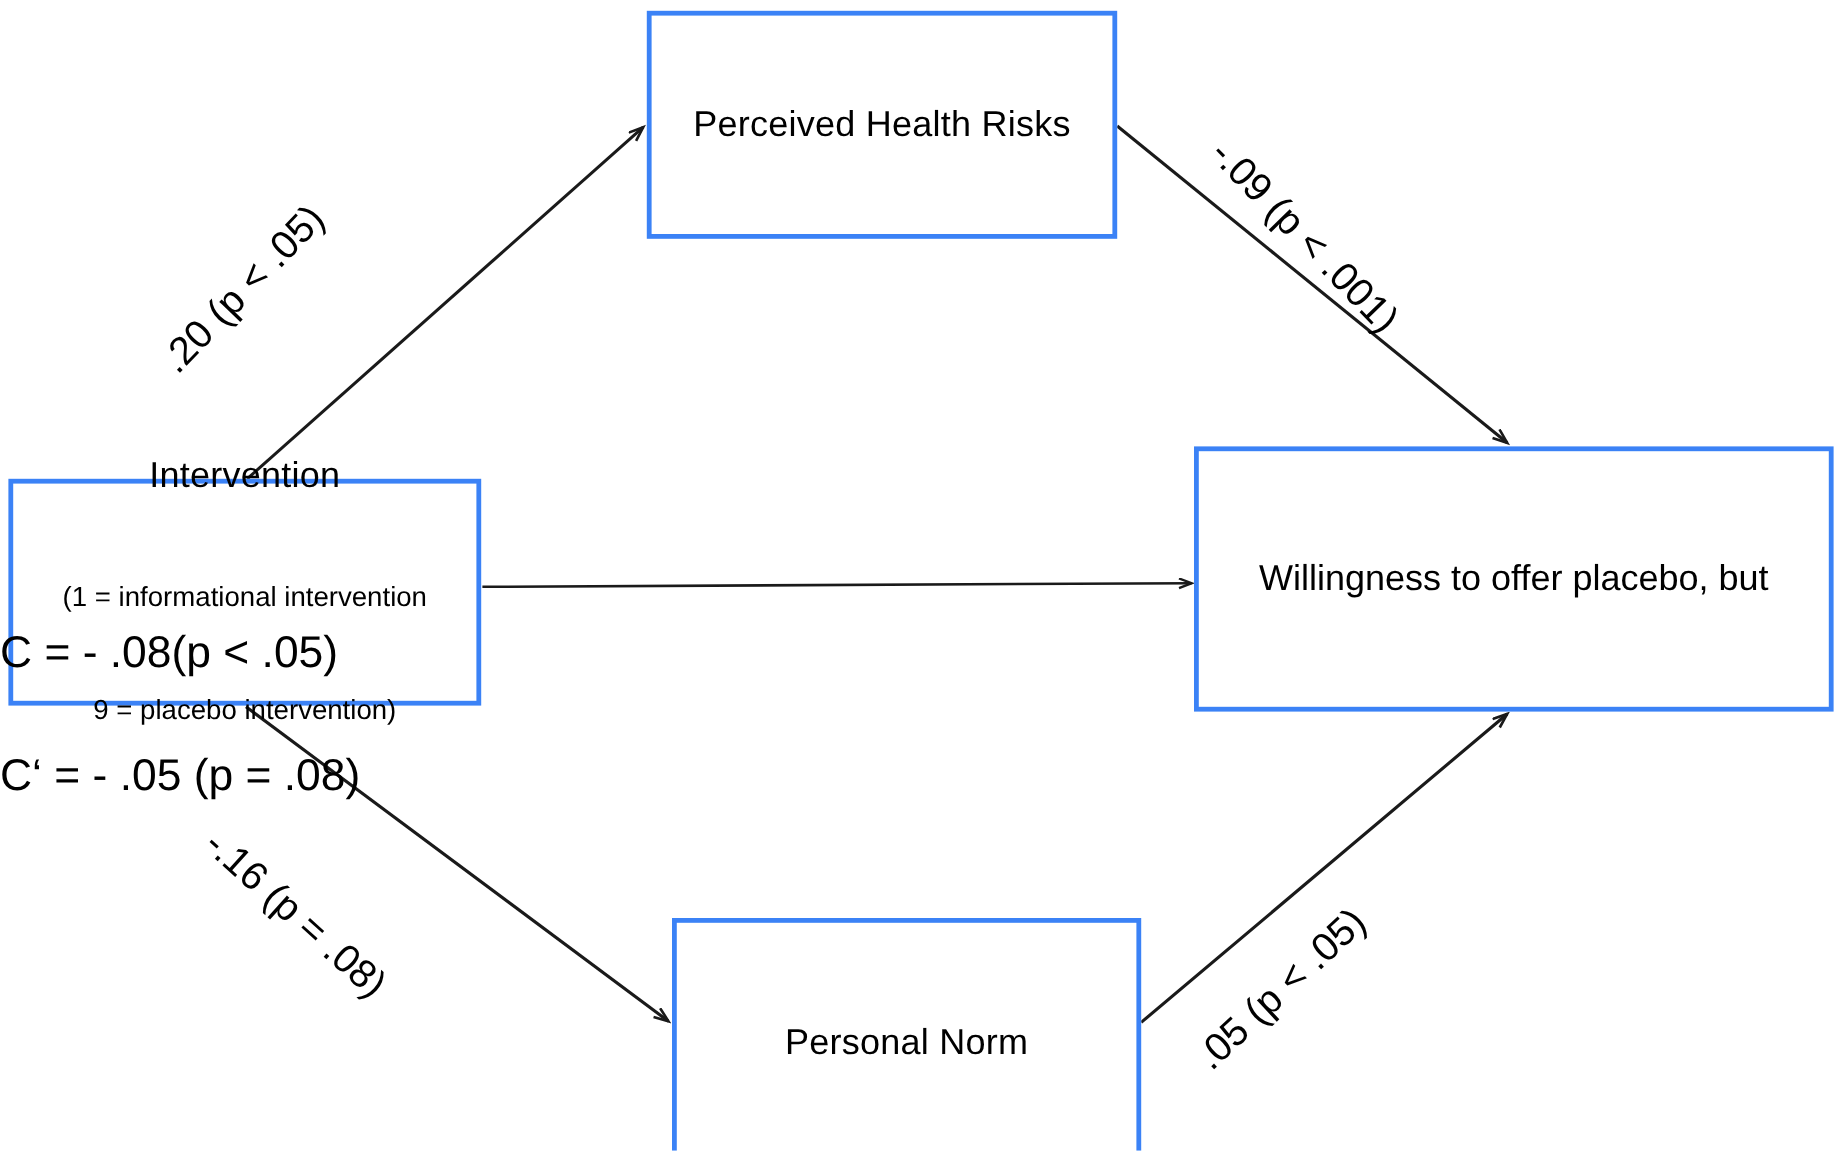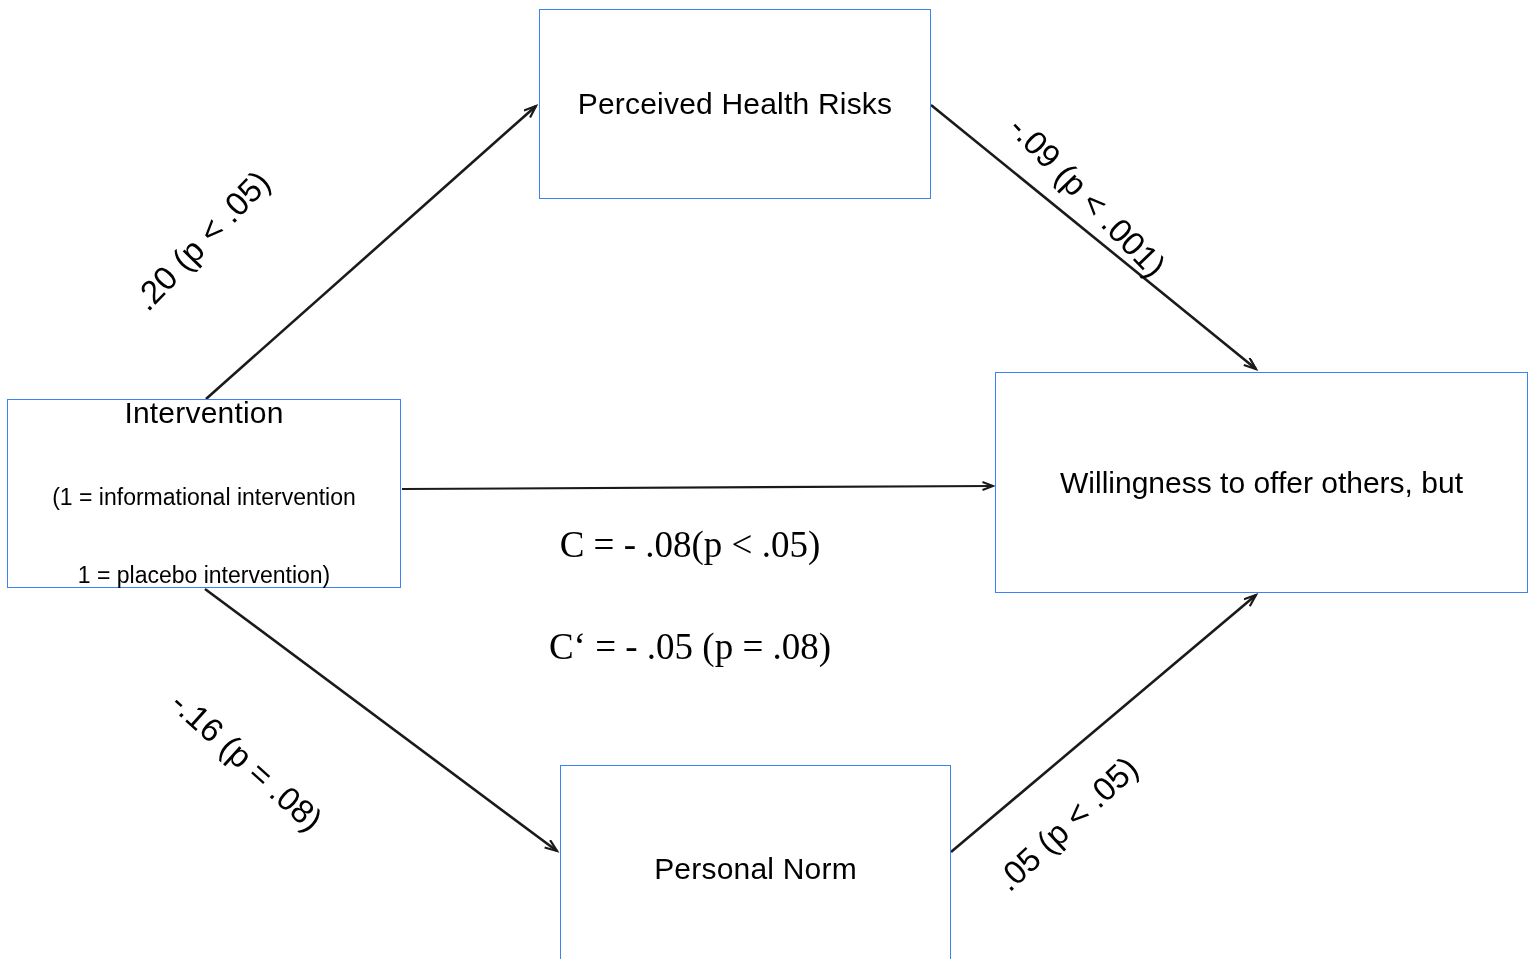--- a/index.html
+++ b/index.html
@@ -22,39 +22,40 @@
   #paths-layer {
     position: absolute;
     left: 0;
     top: 0;
     width: 1535px;
     height: 959px;
   }
   .node-box {
     position: absolute;
     box-sizing: border-box;
-    border: 1px solid #3b82f6;
+    border: 4px solid #3b82f6;
     background: #ffffff;
     display: flex;
     flex-direction: column;
     align-items: center;
     justify-content: center;
     text-align: center;
     z-index: 3;
   }
   .node-title {
     font-size: 30px;
     line-height: 1.25;
     letter-spacing: 0.2px;
     white-space: nowrap;
   }
   .node-sub {
     font-size: 23px;
     line-height: 1.5;
     white-space: nowrap;
+    margin-top: 16px;
   }
   .node-line {
     font-size: 30px;
     line-height: 1.9;
     white-space: nowrap;
   }
 
   #node-intervention {
     left: 7px;
     top: 399px;
@@ -113,22 +114,21 @@
     left: 1002px;
     top: 866px;
     transform: rotate(-43deg);
   }
 
   .center-label {
     position: absolute;
     font-size: 37px;
     white-space: nowrap;
     z-index: 4;
-    text-align: center;
-    font-family: Liberation Serif, serif;
+    text-align: left;
   }
   #label-c {
     left: 0;
     top: 523px;
     width: 1380px;
   }
   #label-c-prime {
     left: 0;
     top: 625px;
     width: 1380px;
@@ -156,33 +156,33 @@
     <line x1="205" y1="589" x2="557" y2="851" stroke="#1a1a1a" stroke-width="2.6" marker-end="url(#arrowhead-open)"></line>
 
     <line x1="951" y1="852" x2="1256" y2="595" stroke="#1a1a1a" stroke-width="2.6" marker-end="url(#arrowhead-open)"></line>
 
     <line x1="402" y1="489" x2="993" y2="486" stroke="#1a1a1a" stroke-width="2.1" marker-end="url(#arrowhead-open-sm)"></line>
   </svg>
 
   <div class="node-box" id="node-intervention">
     <div class="node-title">Intervention</div>
     <div class="node-sub">(1 = informational intervention</div>
-    <div class="node-sub">1 = placebo intervention)</div>
+    <div class="node-sub">9 = placebo intervention)</div>
   </div>
 
   <div class="node-box" id="node-perceived-health-risks">
     <div class="node-title">Perceived Health Risks</div>
   </div>
 
   <div class="node-box" id="node-personal-norm">
     <div class="node-title">Personal Norm</div>
   </div>
 
   <div class="node-box" id="node-willingness">
-    <div class="node-line">Willingness to offer others, but</div>
+    <div class="node-line">Willingness to offer placebo, but</div>
   </div>
 
   <div class="path-label" id="label-a1">.20 (p &lt; .05)</div>
 
   <div class="path-label" id="label-b1">-.09 (p &lt; .001)</div>
 
   <div class="path-label" id="label-a2">-.16 (p = .08)</div>
 
   <div class="path-label" id="label-b2">.05 (p &lt; .05)</div>
 

